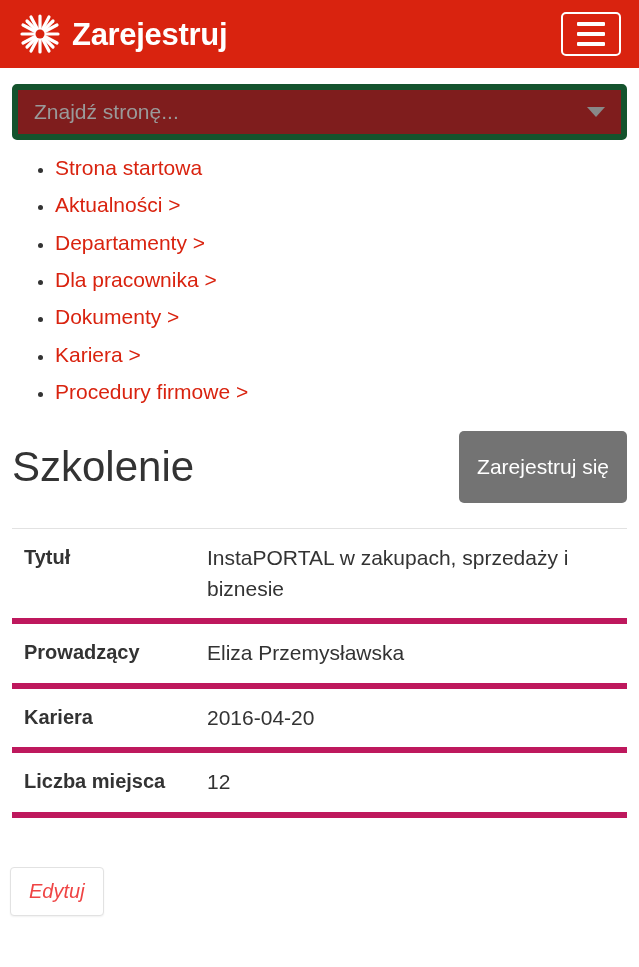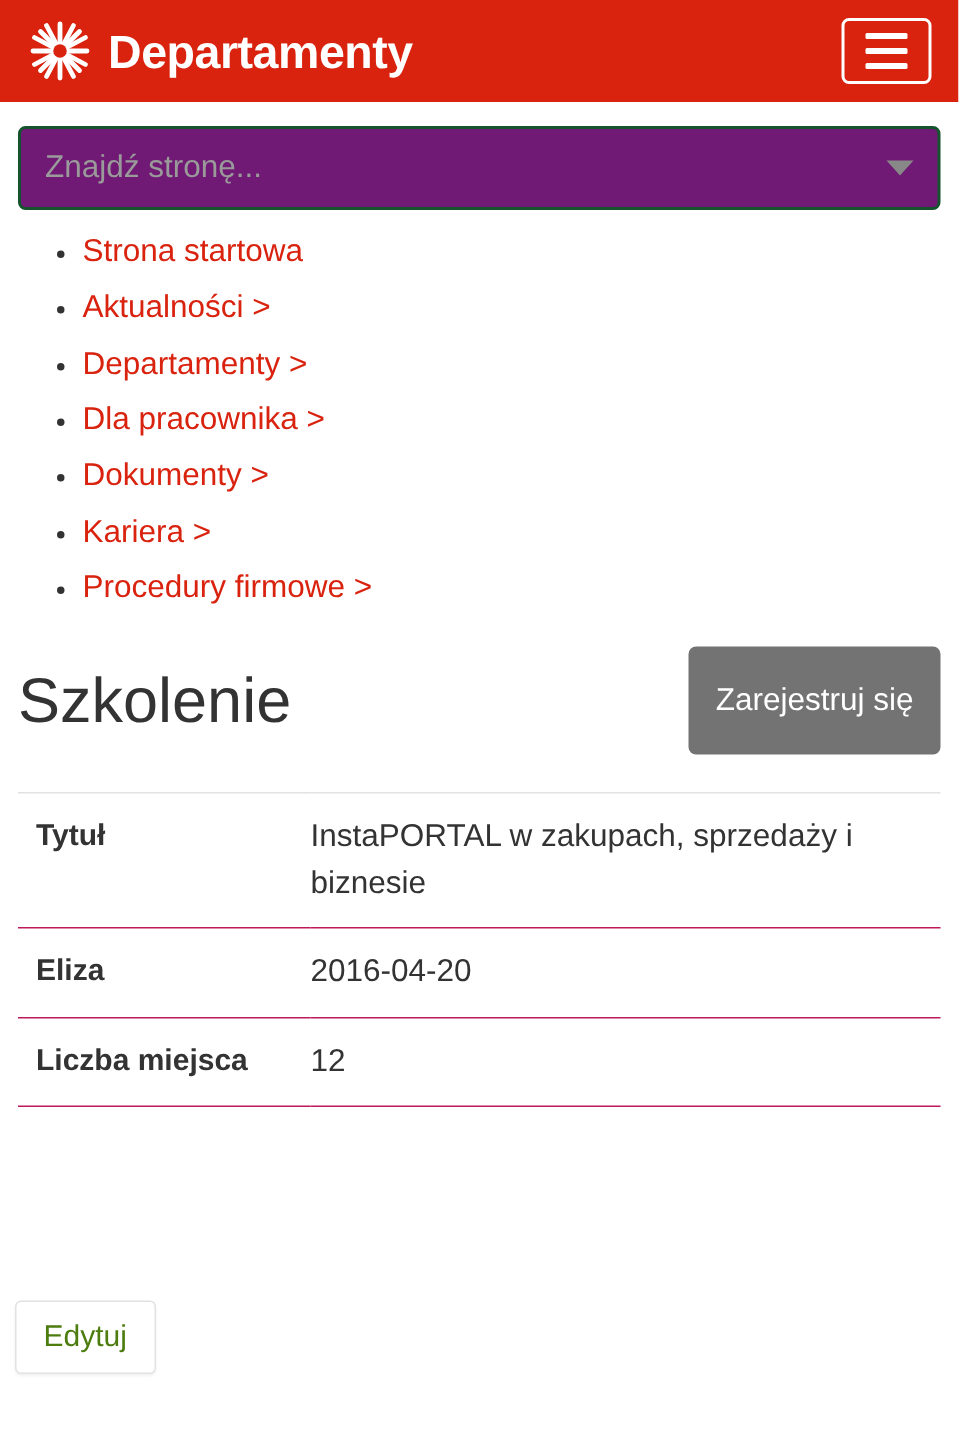--- a/index.html
+++ b/index.html
@@ -64,23 +64,23 @@
     border-radius: 1px;
   }
 
   
   .search-wrap {
     padding: 16px 12px 0 12px;
   }
   .search-select {
     width: 100%;
     height: 56px;
-    border: 2px solid #14532d;
+    border: 6px solid #14532d;
     border-radius: 5px;
-    background: #701a75;
+    background: #7f1d1d;
     display: flex;
     align-items: center;
     padding: 0 16px;
     position: relative;
   }
   .search-placeholder {
     color: #9a9a9a;
     font-size: 21px;
     flex: 1 1 auto;
     white-space: nowrap;
@@ -141,21 +141,21 @@
     font-family: "Liberation Sans", sans-serif;
   }
 
   
   .info-table {
     width: calc(100% - 24px);
     margin: 25px 12px 0 12px;
     border-collapse: collapse;
     border-top: 1px solid #e2e2e2;
   }
-  .info-table tr { border-bottom: 1px solid #be185d; }
+  .info-table tr { border-bottom: 6px solid #be185d; }
   .info-table th {
     text-align: left;
     vertical-align: top;
     width: 195px;
     padding: 14px 10px 14px 12px;
     font-size: 20px;
     color: #333333;
     font-weight: bold;
     line-height: 1.45;
   }
@@ -171,24 +171,25 @@
   
   .edit-float {
     position: absolute;
     left: 10px;
     top: 867px;
     background: #ffffff;
     border: 1px solid #e2e2e2;
     border-radius: 4px;
     padding: 12px 18px;
     font-size: 20px;
-    color: #4d7c0f;
+    color: #ef4444;
     cursor: pointer;
     font-family: "Liberation Sans", sans-serif;
     box-shadow: 0 1px 2px rgba(0,0,0,0.06);
+    font-style: italic;
   }
 </style>
 </head>
 <body>
 
 <div class="header">
   <a class="brand" href="#">
     <span class="brand-mark">
       <svg width="44" height="44" viewBox="0 0 44 44" aria-hidden="true">
         <g stroke="#ffffff" stroke-width="3.2" stroke-linecap="round">
@@ -197,21 +198,21 @@
           <line x1="9" y1="9" x2="35" y2="35"></line>
           <line x1="35" y1="9" x2="9" y2="35"></line>
           <line x1="13" y1="5" x2="31" y2="39"></line>
           <line x1="31" y1="5" x2="13" y2="39"></line>
           <line x1="5" y1="13" x2="39" y2="31"></line>
           <line x1="5" y1="31" x2="39" y2="13"></line>
         </g>
         <circle cx="22" cy="22" r="4.5" fill="#d9230f"></circle>
       </svg>
     </span>
-    <span class="brand-text">Departamenty</span>
+    <span class="brand-text">Zarejestruj</span>
   </a>
   <button class="menu-toggle">
     <span></span>
     <span></span>
     <span></span>
   </button>
 </div>
 
 <div class="search-wrap">
   <div class="search-select">
@@ -235,21 +236,25 @@
   <button class="btn-primary">Zarejestruj się</button>
 </div>
 
 <table class="info-table">
   <tbody>
     <tr>
       <th>Tytuł</th>
       <td>InstaPORTAL w zakupach, sprzedaży i biznesie</td>
     </tr>
     <tr>
-      <th>Eliza</th>
+      <th>Prowadzący</th>
+      <td>Eliza Przemysławska</td>
+    </tr>
+    <tr>
+      <th>Kariera</th>
       <td>2016-04-20</td>
     </tr>
     <tr>
       <th>Liczba miejsca</th>
       <td>12</td>
     </tr>
   </tbody>
 </table>
 
 <button class="edit-float">Edytuj</button>

